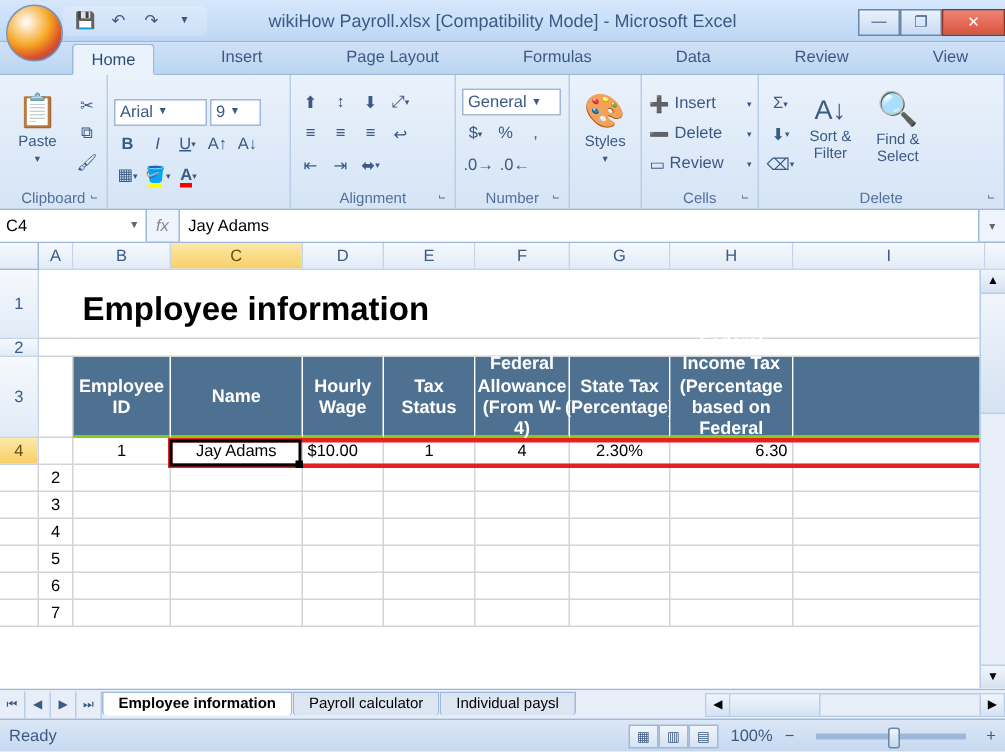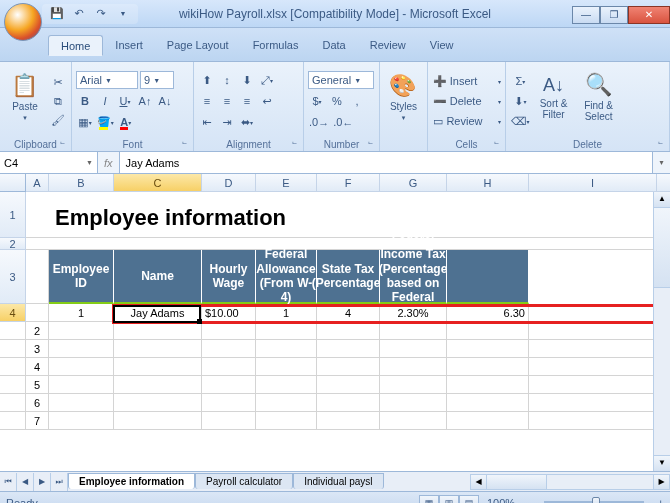--- a/index.html
+++ b/index.html
@@ -11,21 +11,21 @@
 .qat span { width: 16px; height: 16px; display: flex; align-items: center; justify-content: center; font-size: 11px; color: #3a5a85; }
 .titletext { position: absolute; left: 0; right: 0; text-align: center; font-size: 12px; color: #3b5a84; pointer-events: none; }
 .winbtns { margin-left: auto; display: flex; }
 .winbtn { width: 28px; height: 18px; border: 1px solid #6b87a9; background: linear-gradient(#eaf2fc,#c9dbf2); display: flex; align-items: center; justify-content: center; font-size: 10px; color: #3a5a85; margin-top: 2px; }
 .winbtn.close { background: linear-gradient(#f08373,#d9533f); color: #fff; border-color: #8a3425; width: 42px; }
 
 
 .officebtn { position: absolute; top: 3px; left: 4px; width: 38px; height: 38px; border-radius: 50%; background: radial-gradient(circle at 35% 30%, #fff, #f6a623 45%, #d94f2a 70%, #2a6bc0); border: 1px solid #7a93b5; z-index: 10; }
 
 
-.tabs { height: 34px; background: linear-gradient(#cfe1f7,#bcd5f1); display: flex; align-items: center; padding-left: 48px; font-size: 11px; border-bottom: 1px solid #9db8d9; }
+.tabs { height: 22px; background: linear-gradient(#cfe1f7,#bcd5f1); display: flex; align-items: flex-start; padding-left: 48px; font-size: 11px; border-bottom: 1px solid #9db8d9; gap: 32px; }
 .tab { padding: 4px 12px 3px; color: #3b5a84; cursor: default; }
 .tab.active { background: #eaf2fb; border: 1px solid #9db8d9; border-bottom: 1px solid #eaf2fb; border-radius: 3px 3px 0 0; color: #2a4d7a; position: relative; top: 1px; }
 
 
 .ribbon { height: 90px; background: linear-gradient(#eaf2fb,#d5e4f6); border-bottom: 1px solid #9db8d9; display: flex; font-size: 10px; color: #3b5a84; }
 .group { border-right: 1px solid #b8cee8; display: flex; flex-direction: column; padding: 2px 4px 0; }
 .group-body { flex: 1; display: flex; gap: 3px; }
 .group-label { text-align: center; font-size: 10px; padding: 1px 0; color: #547099; position: relative; }
 .group-label::after { content: "⌐"; position: absolute; right: 2px; transform: rotate(180deg) scaleX(-1); font-size: 8px; }
 .vstack { display: flex; flex-direction: column; gap: 1px; justify-content: center; }
@@ -172,21 +172,20 @@
         <div class="sbtn">▦<span style="font-size:6px">▾</span></div>
         <div class="sbtn" style="position:relative">🪣<span style="position:absolute;bottom:0;left:2px;right:6px;height:3px;background:#ffff00"></span><span style="font-size:6px">▾</span></div>
         <div class="sbtn" style="position:relative">
               <b>A</b>
               <span style="position:absolute;bottom:0;left:2px;right:6px;height:3px;background:#ff0000"></span>
               <span style="font-size:6px">▾</span>
             </div>
       </div>
     </div>
       </div>
-    <div class="group-label">Font</div>
   </div>
 
   <div class="group" style="width:110px">
     <div class="group-body">
         <div class="vstack" style="gap:3px">
       <div class="hstack">
         <div class="sbtn">⬆</div>
         <div class="sbtn">↕</div>
         <div class="sbtn">⬇</div>
         <div class="sbtn">⤢<span style="font-size:6px">▾</span></div>
@@ -315,20 +314,21 @@
     <div class="titlecell" style="grid-column:3/12">Employee information</div>
 
     <div class="rowhdr" style="height:12px;line-height:12px">2</div>
     <div class="cell" style="height:12px;grid-column:2/12"></div>
 
     <div class="rowhdr r3h">3</div>
     <div class="cell" style="height:54px"></div>
     <div class="thead">Employee ID</div>
     <div class="thead">Name</div>
     <div class="thead">Hourly Wage</div>
+    <div class="thead">Tax Status</div>
     <div class="thead">Federal Allowance (From W-4)</div>
     <div class="thead">State Tax (Percentage)</div>
     <div class="thead">Federal Income Tax (Percentage based on Federal Allowance)</div>
     <div class="thead"></div>
   </div>
   <div class="grid" id="datarows">
       <div class="rowhdr sel">4</div>
       <div class="cell"></div>
       <div class="cell c">1</div>
       <div class="cell c">Jay Adams</div>

